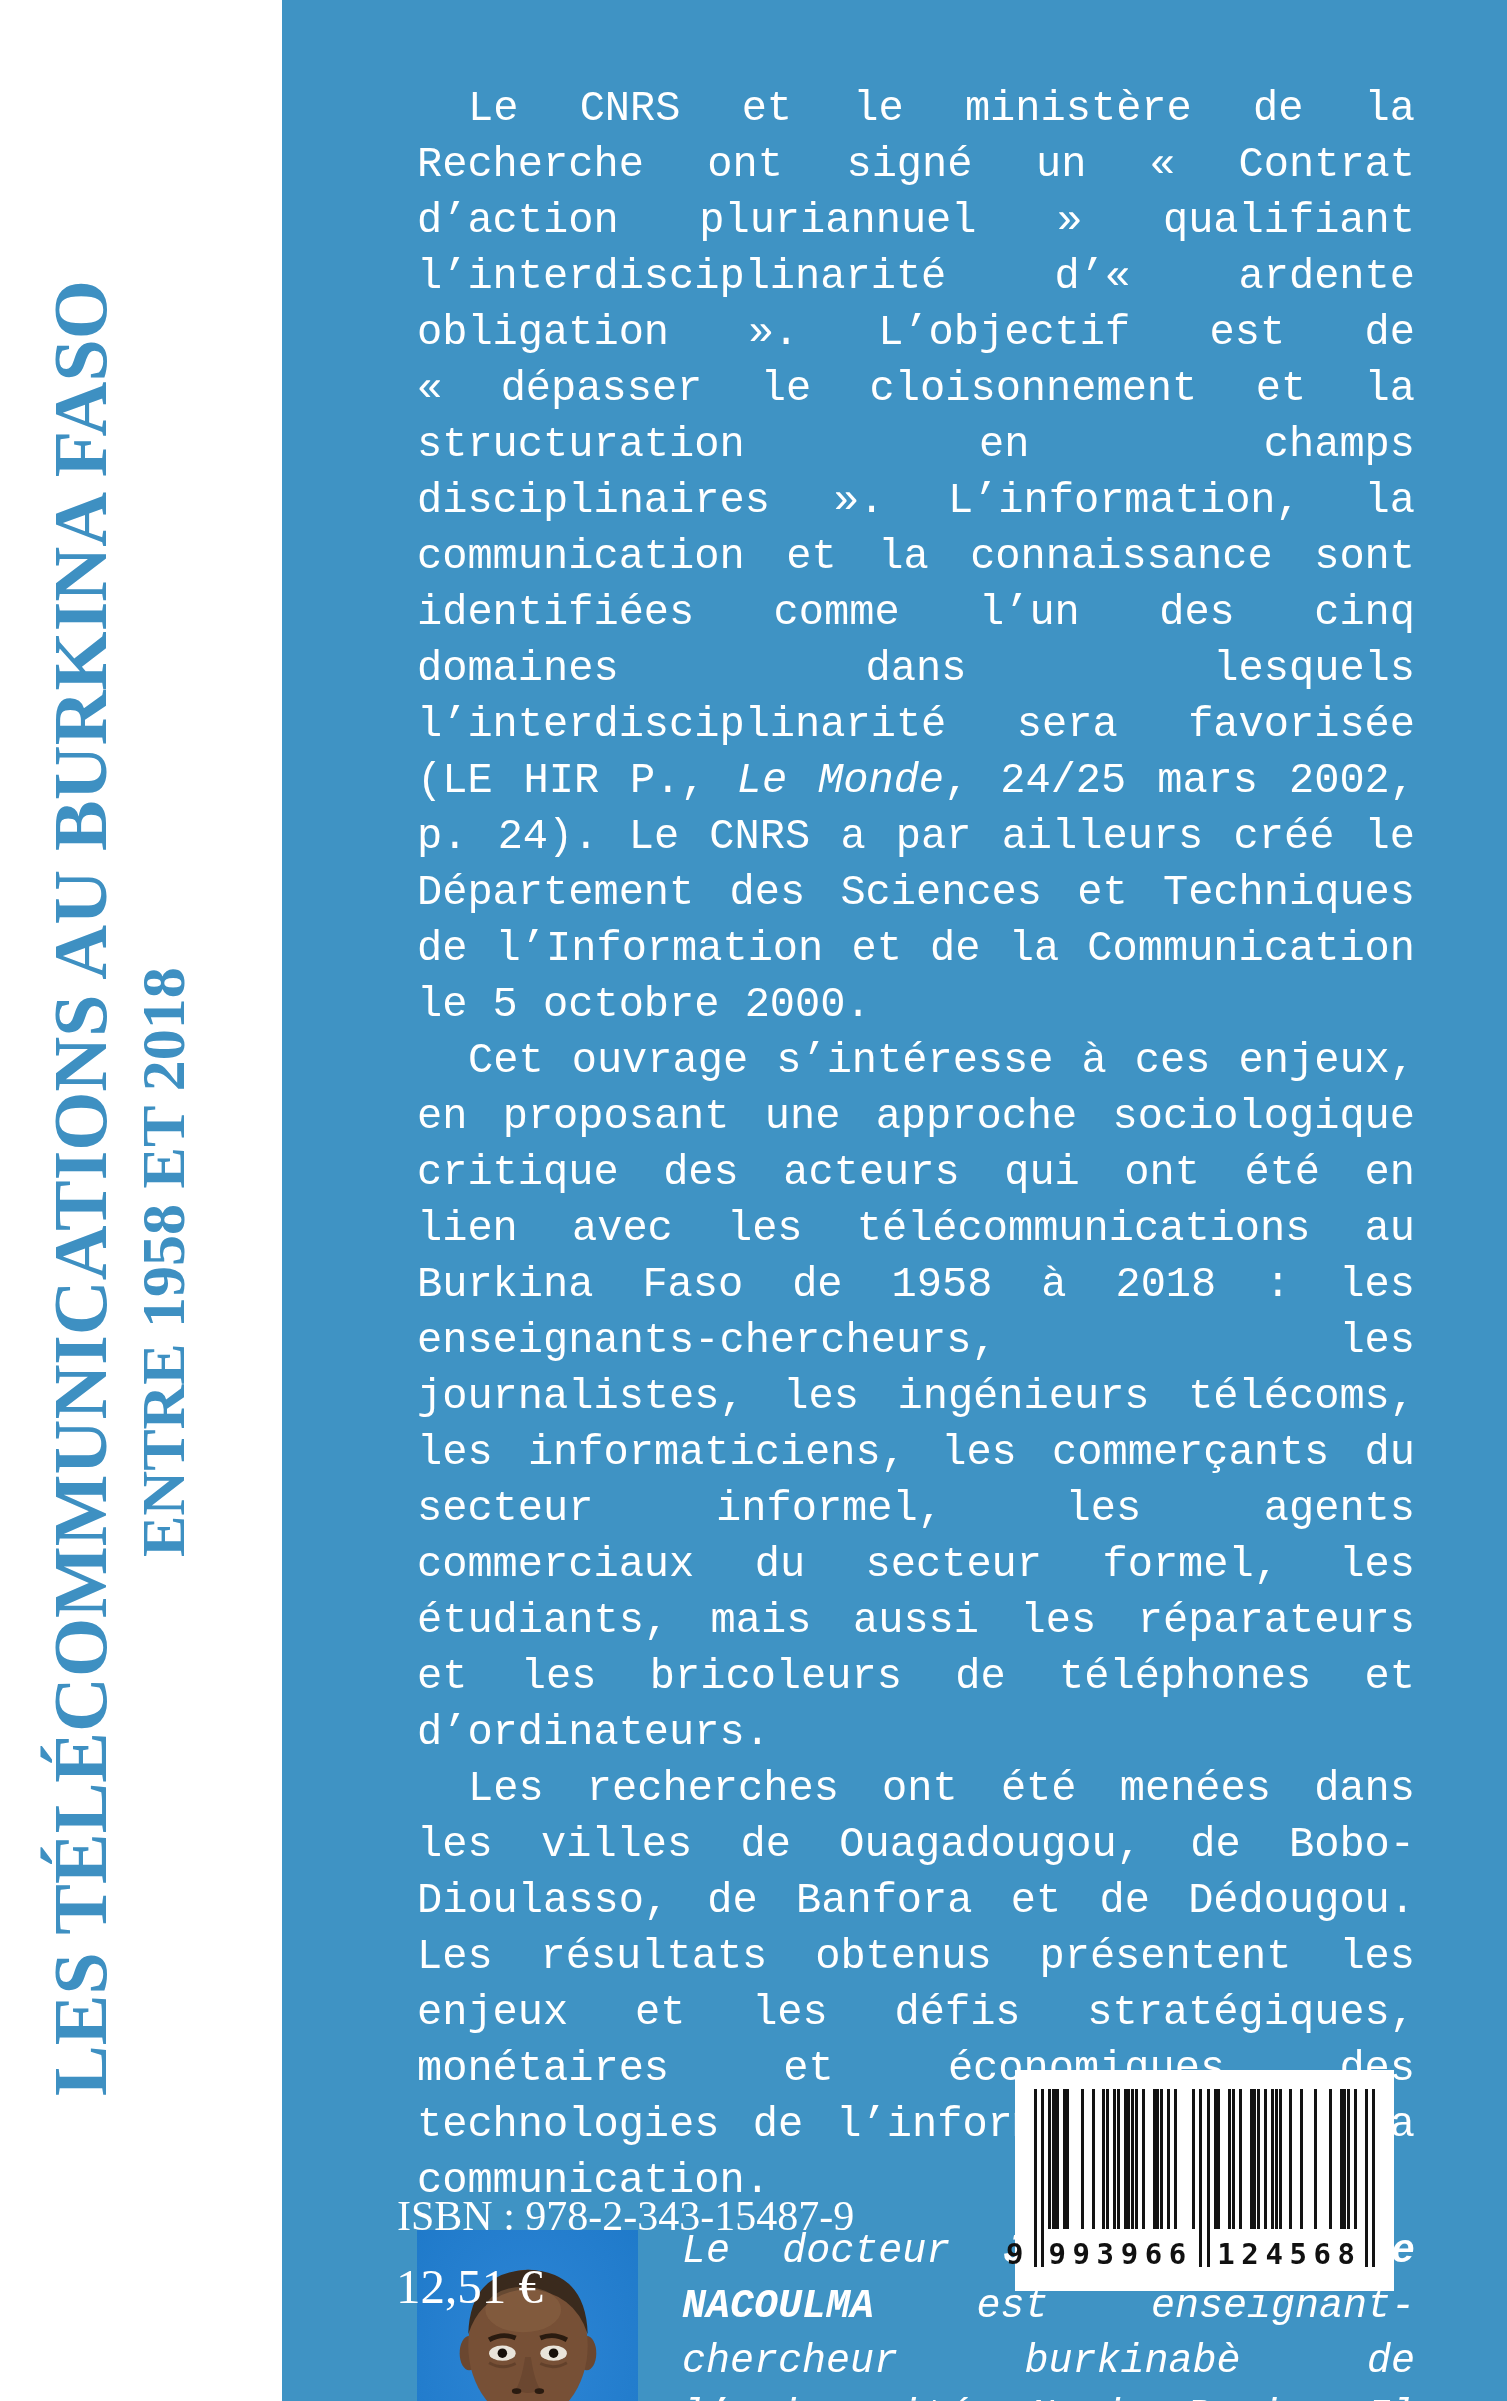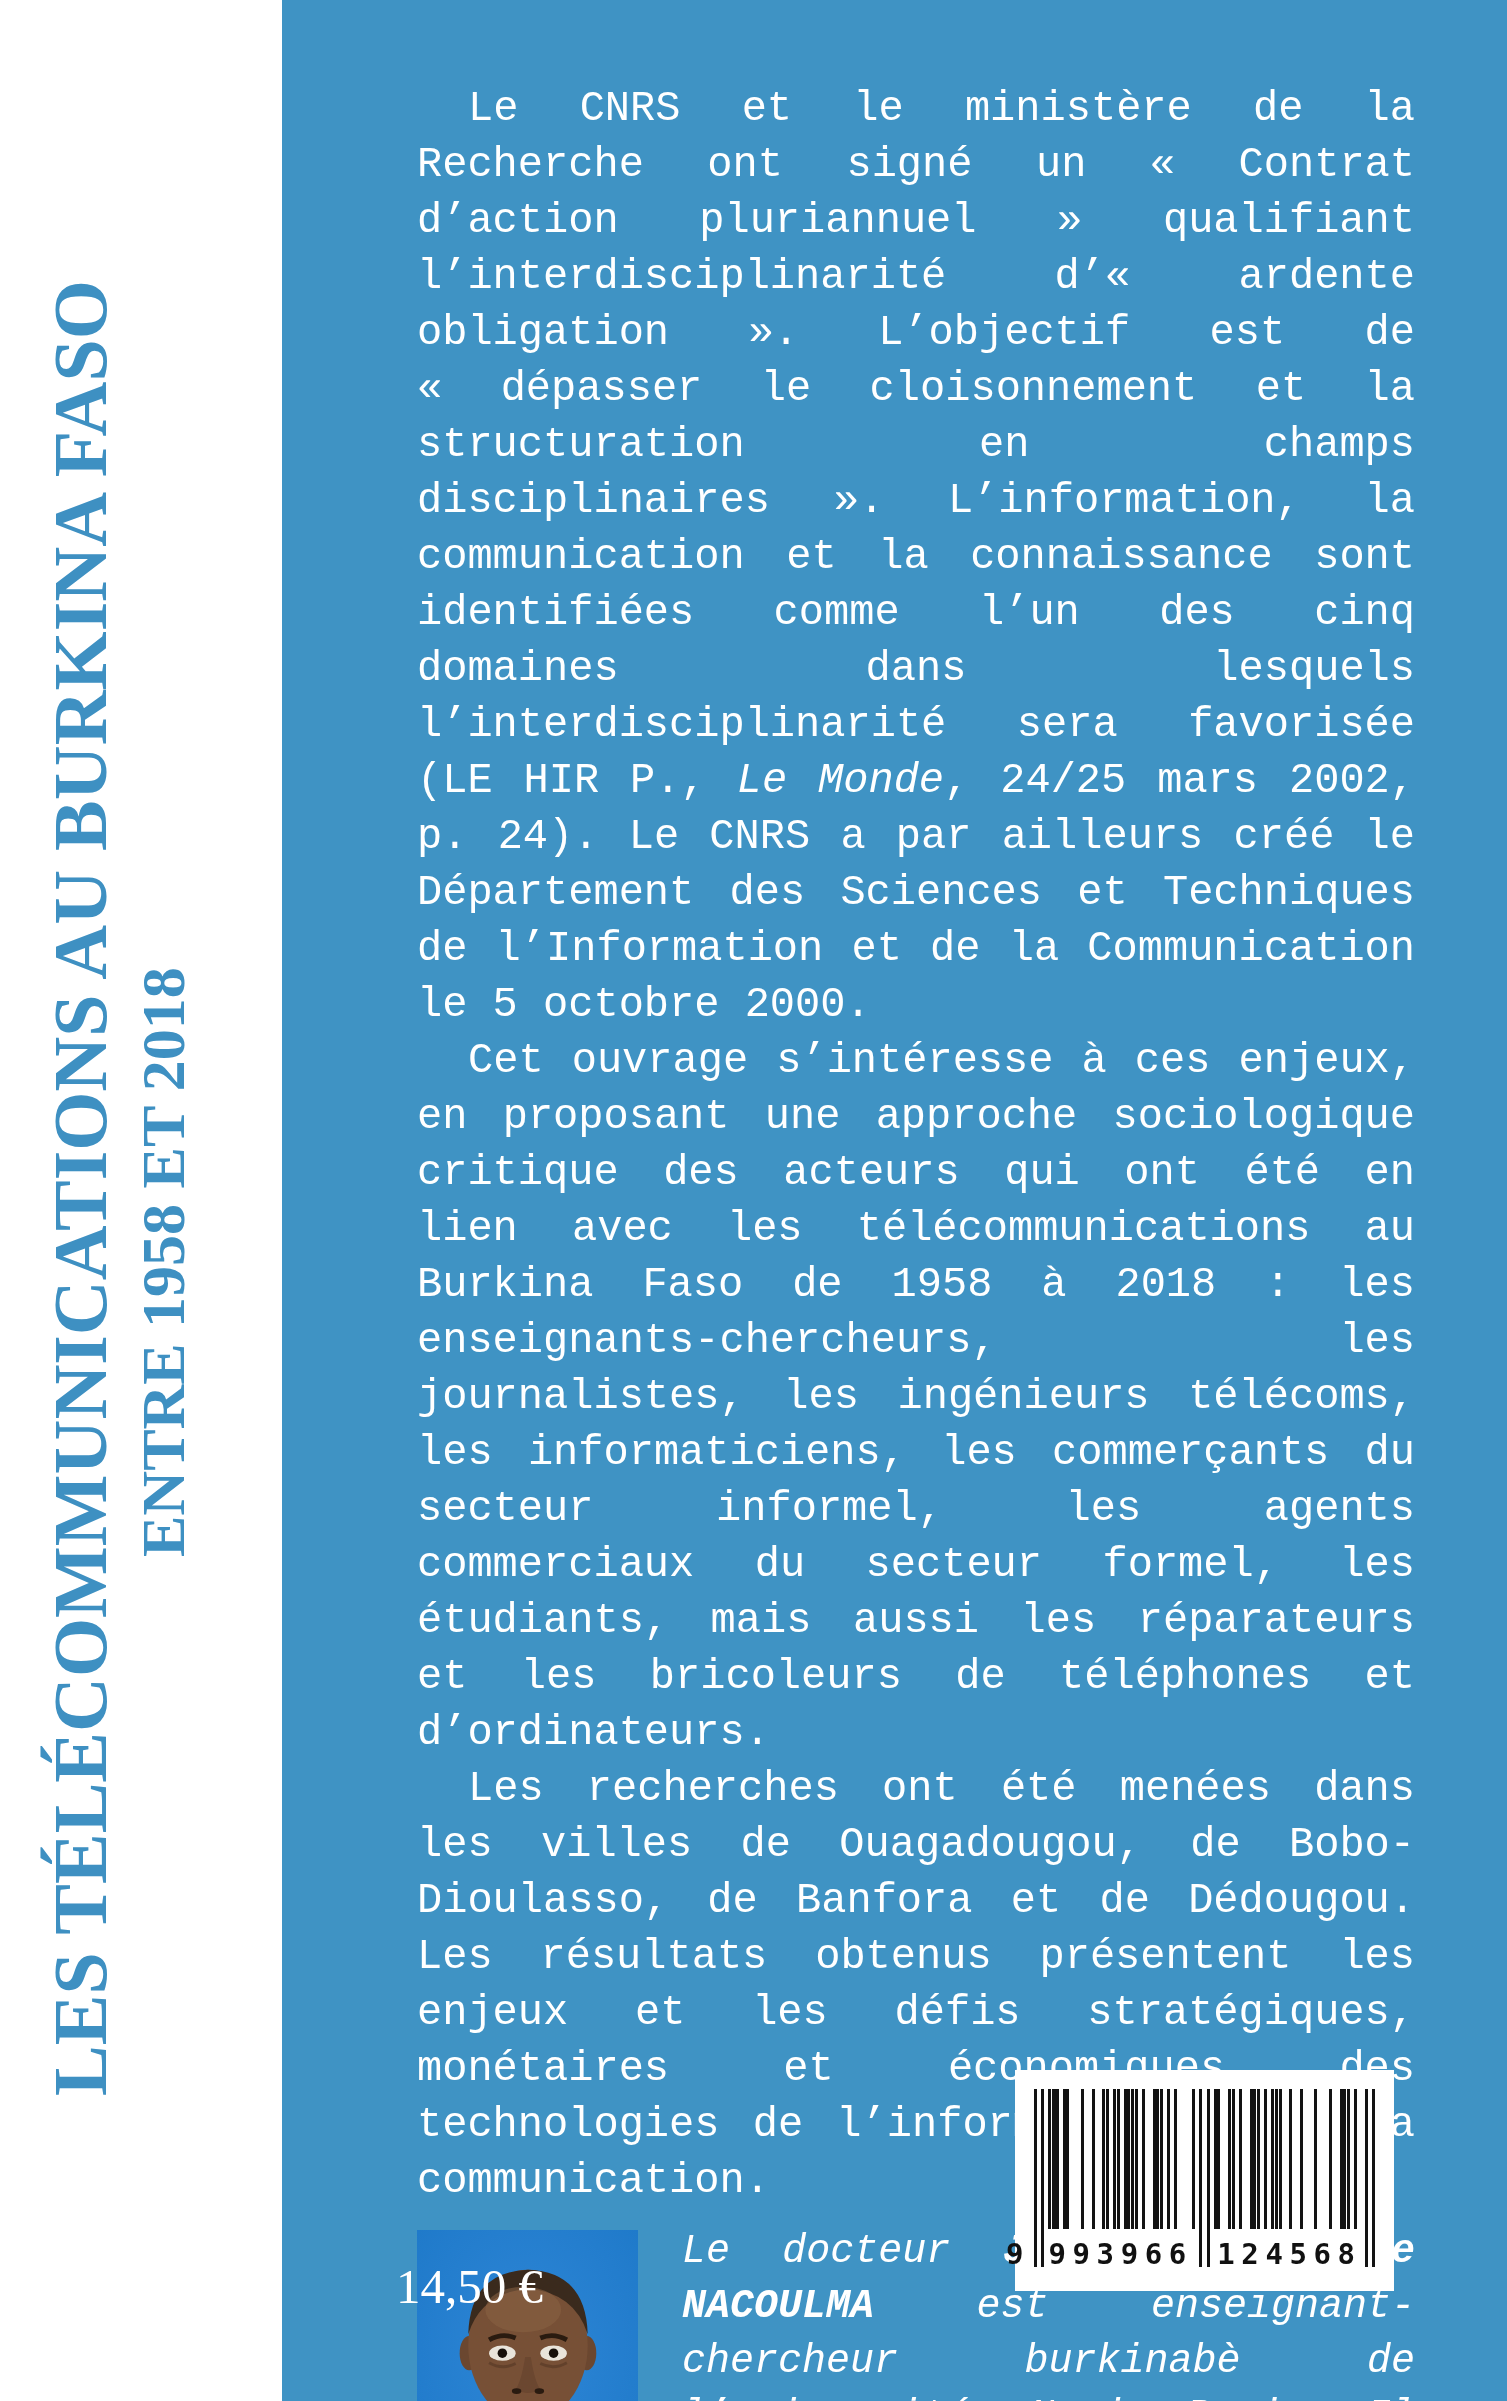--- a/index.html
+++ b/index.html
@@ -178,22 +178,23 @@
           <path d="M96 210 Q117 262 138 210" fill="none" stroke="#10100f" stroke-width="4"></path>
         </svg>
       </div>
 
       <p class="author-text"><span class="author-intro">Le docteur </span><span class="author-name">Jacques Philippe NACOULMA</span><span> est enseignant-chercheur burkinabè de l’université Nazi Boni. Il intervient en sociologie des usages appliquée aux TIC. Il est également sociologue de l’information et de la communication, anthropologue de la communication, ethno-technologue, philosophe et chercheur en Intelligence Économique (IE).</span></p>
 
       <div class="clearfix"></div>
     </div>
   </div>
 
-
-  <div class="price-line">14,50 €</div>
+  <div class="isbn-line">ISBN&nbsp;: 978-2-343-15487-9</div>
+
+  <div class="price-line">12,51 €</div>
 
   <div class="barcode-box">
     <div class="barcode-bars" id="barcode-bars">
       <span class="bc-digit bc-digit-lead">9</span>
       <span class="bc-digit bc-digits-left">993966</span>
       <span class="bc-digit bc-digits-right">124568</span>
     <div class="bc-bar" style="left: 0px; width: 3.6px; height: 178px;"></div>
         <div class="bc-bar" style="left: 7.2px; width: 3.6px; height: 178px;"></div>
         <div class="bc-bar" style="left: 14.4px; width: 3.6px; height: 140px;"></div>
         <div class="bc-bar" style="left: 18px; width: 3.6px; height: 140px;"></div>

